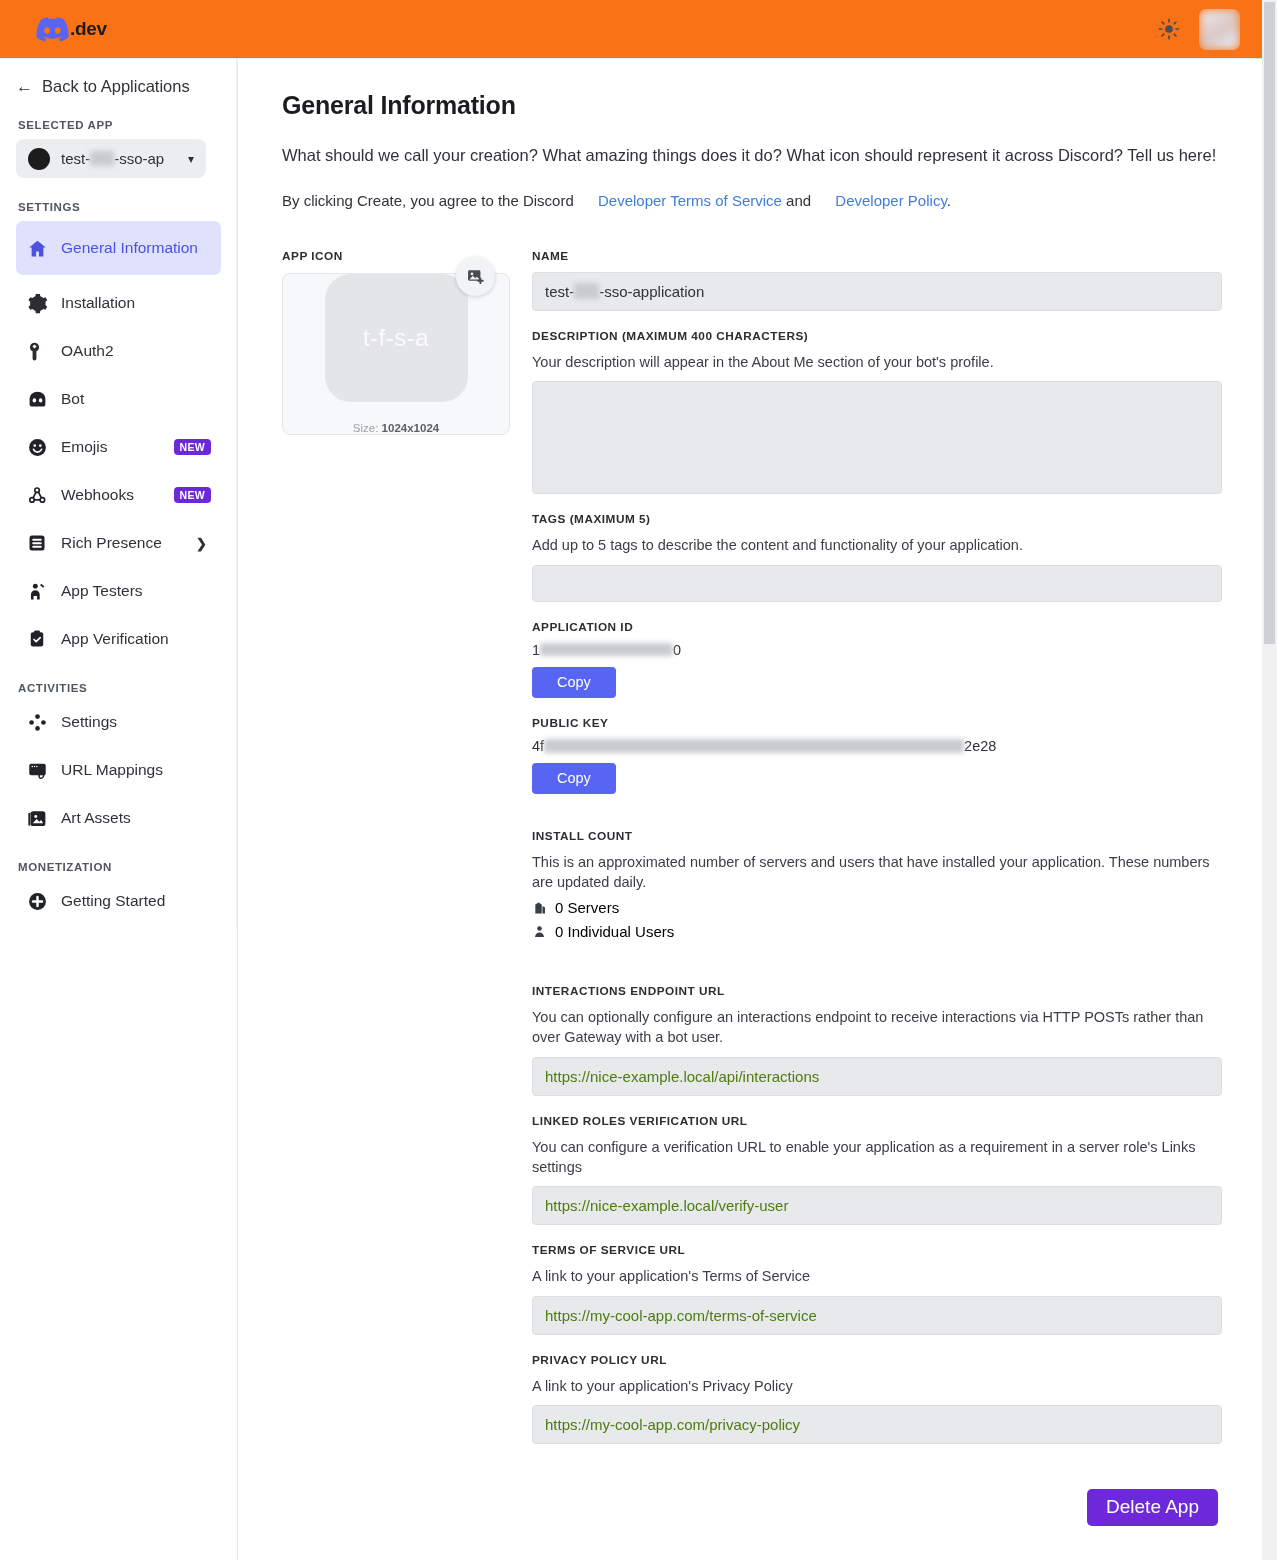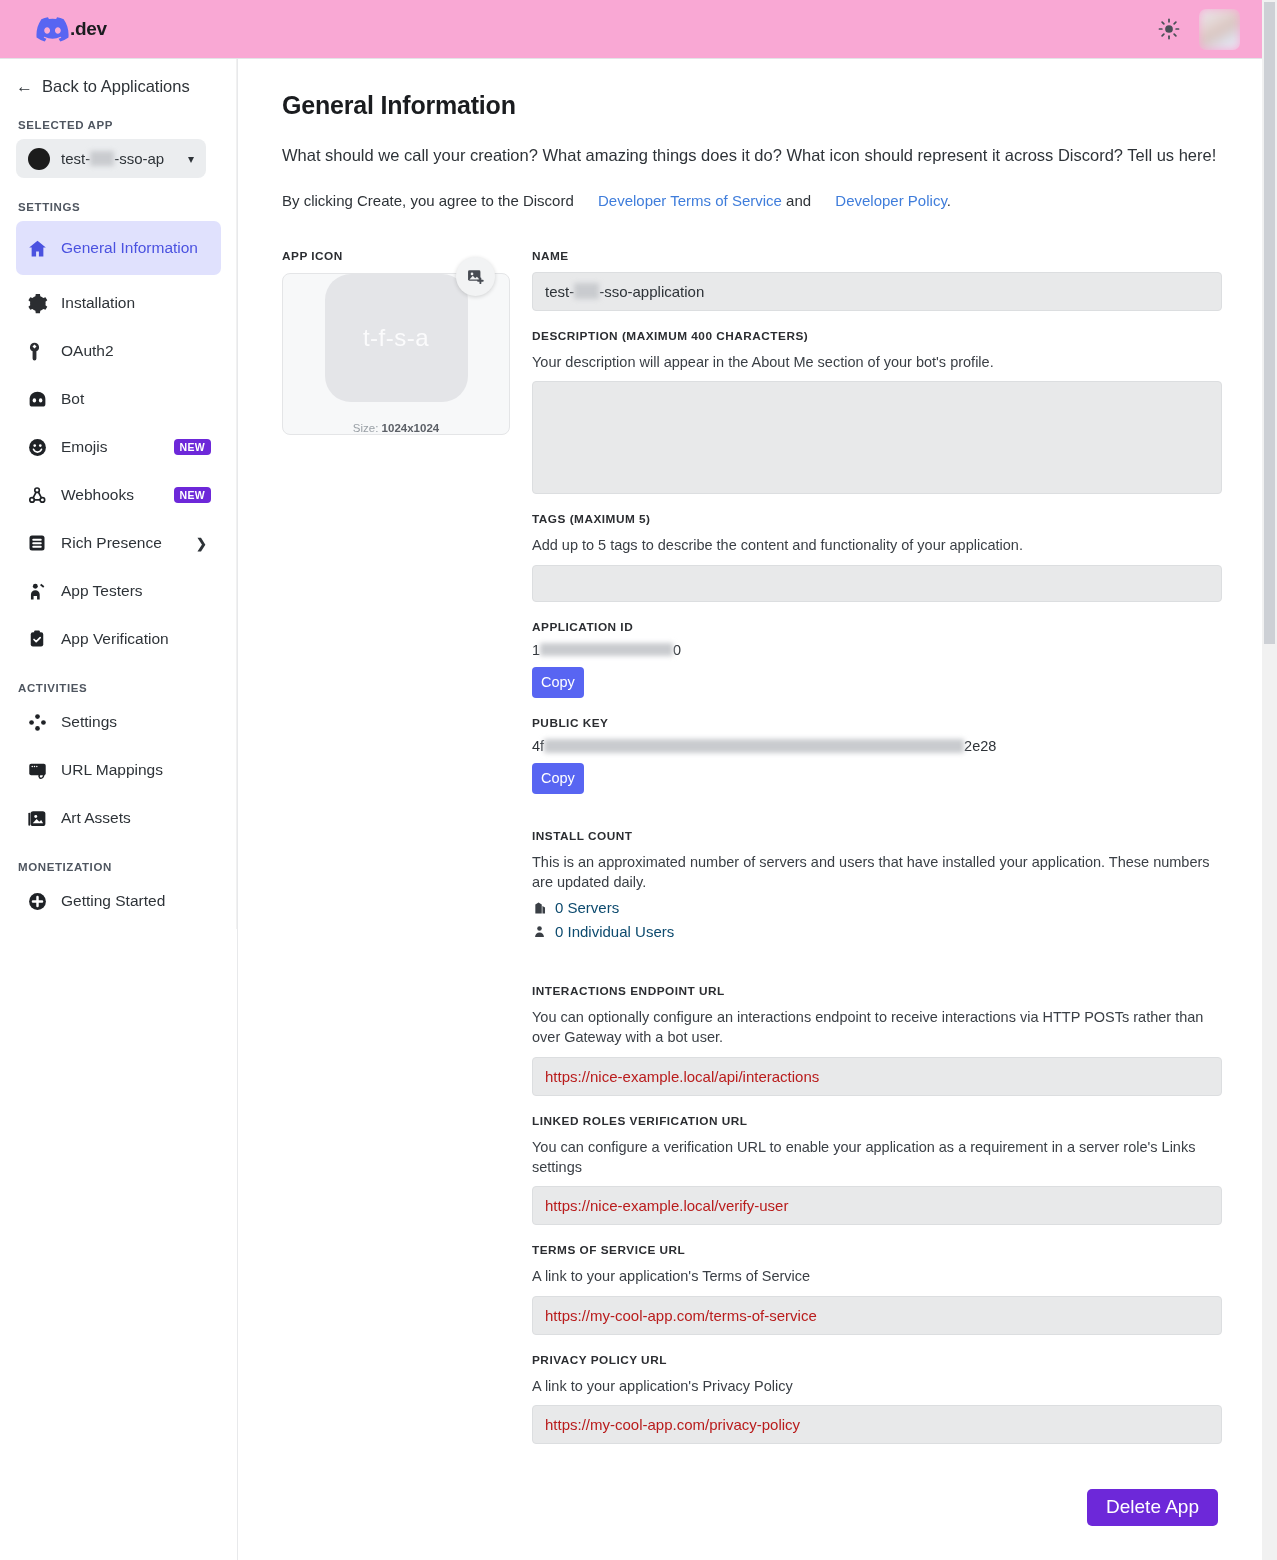--- a/index.html
+++ b/index.html
@@ -9,21 +9,21 @@
     font-family: "Liberation Sans", sans-serif;
     color: #23272a;
     overflow: hidden;
   }
   body { position: relative; }
 
   
   .topbar {
     position: absolute; top: 0; left: 0; width: 1262px; height: 59px;
     border-bottom: 1px solid #e3e5e8;
-    background: #f9a8d4;
+    background: #f97316;
     display: flex; align-items: center; justify-content: space-between;
     padding: 0 22px 0 36px;
   }
   .brand { display: flex; align-items: center; gap: 1px; }
   .brand-logo { width: 33px; height: 25px; display: block; }
   .brand-dev { font-size: 19px; font-weight: bold; color: #1a1c1f; letter-spacing: -0.3px; }
   .topbar-right { display: flex; align-items: center; gap: 17px; }
   .theme-toggle {
     width: 26px; height: 26px; display: flex; align-items: center; justify-content: center;
     cursor: pointer;
@@ -132,36 +132,36 @@
   .fields-col { flex: 1; min-width: 0; }
   .field-block { margin-bottom: 18px; }
   .field-help { margin-top: 9px; font-size: 14.5px; color: #3a3f45; line-height: 1.4; }
   .input {
     margin-top: 9px; width: 100%; height: 39px;
     background: #e8e9ea; border: 1px solid #dcdee0; border-radius: 4px;
     padding: 0 12px; font-size: 15px; color: #2e3338;
     font-family: "Liberation Sans", sans-serif;
     display: flex; align-items: center;
   }
-  .input.placeholder { color: #b91c1c; text-align: right; }
+  .input.placeholder { color: #4d7c0f; text-align: right; }
   .textarea {
     margin-top: 9px; width: 100%; height: 113px;
     background: #e8e9ea; border: 1px solid #dcdee0; border-radius: 4px;
   }
   .tags-box {
     margin-top: 9px; width: 100%; height: 37px;
     background: #e8e9ea; border: 1px solid #dcdee0; border-radius: 4px;
   }
   .secret-row { margin-top: 8px; font-size: 14.5px; color: #2e3338; display: flex; align-items: center; }
   .btn-copy {
     margin-top: 9px; background: #5865f2; color: #fff; border: none; border-radius: 4px;
-    height: 31px; padding: 0 9px; font-size: 14.5px; cursor: pointer;
+    height: 31px; padding: 0 25px; font-size: 14.5px; cursor: pointer;
     font-family: "Liberation Sans", sans-serif;
   }
-  .count-row { display: flex; align-items: center; gap: 8px; font-size: 15px; color: #0c4a6e; margin-top: 7px; }
+  .count-row { display: flex; align-items: center; gap: 8px; font-size: 15px; color: #000000; margin-top: 7px; }
   .count-icon { width: 15px; height: 15px; display: flex; align-items: center; justify-content: center; }
   .spacer-sm { height: 17px; }
   .spacer-md { height: 26px; }
   .delete-row { display: flex; justify-content: flex-end; margin-top: 45px; padding-right: 4px; }
   .btn-delete {
     background: #6d28d9; color: #fff; border: none; border-radius: 5px;
     height: 37px; padding: 0 19px; font-size: 19px; cursor: pointer;
     font-family: Liberation Sans, sans-serif;
   }
 

